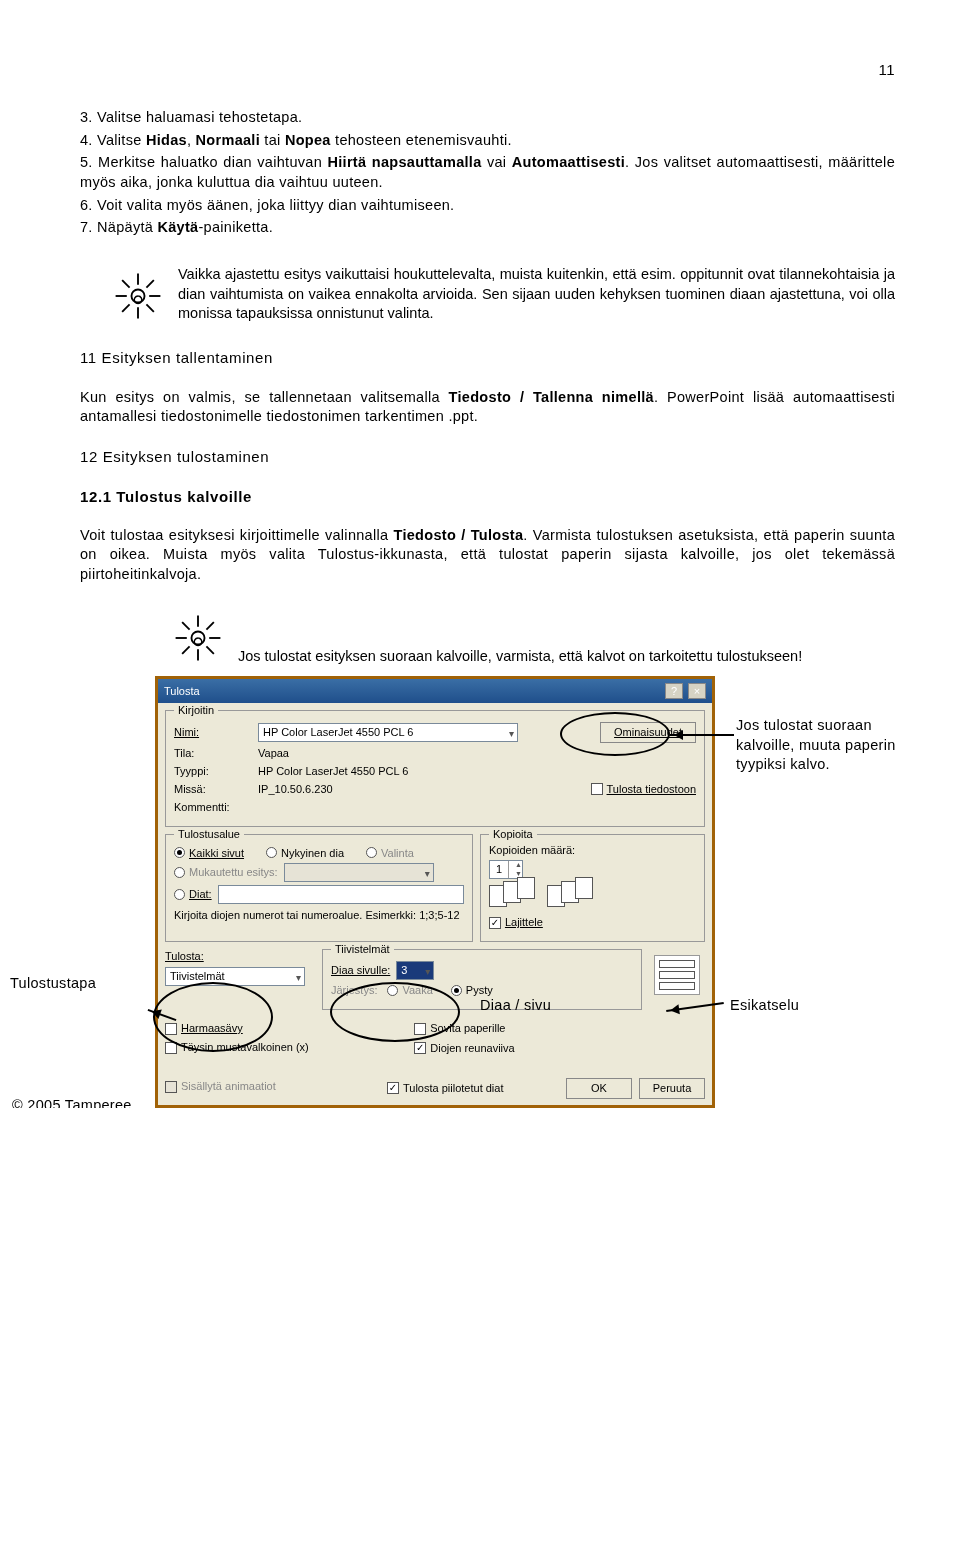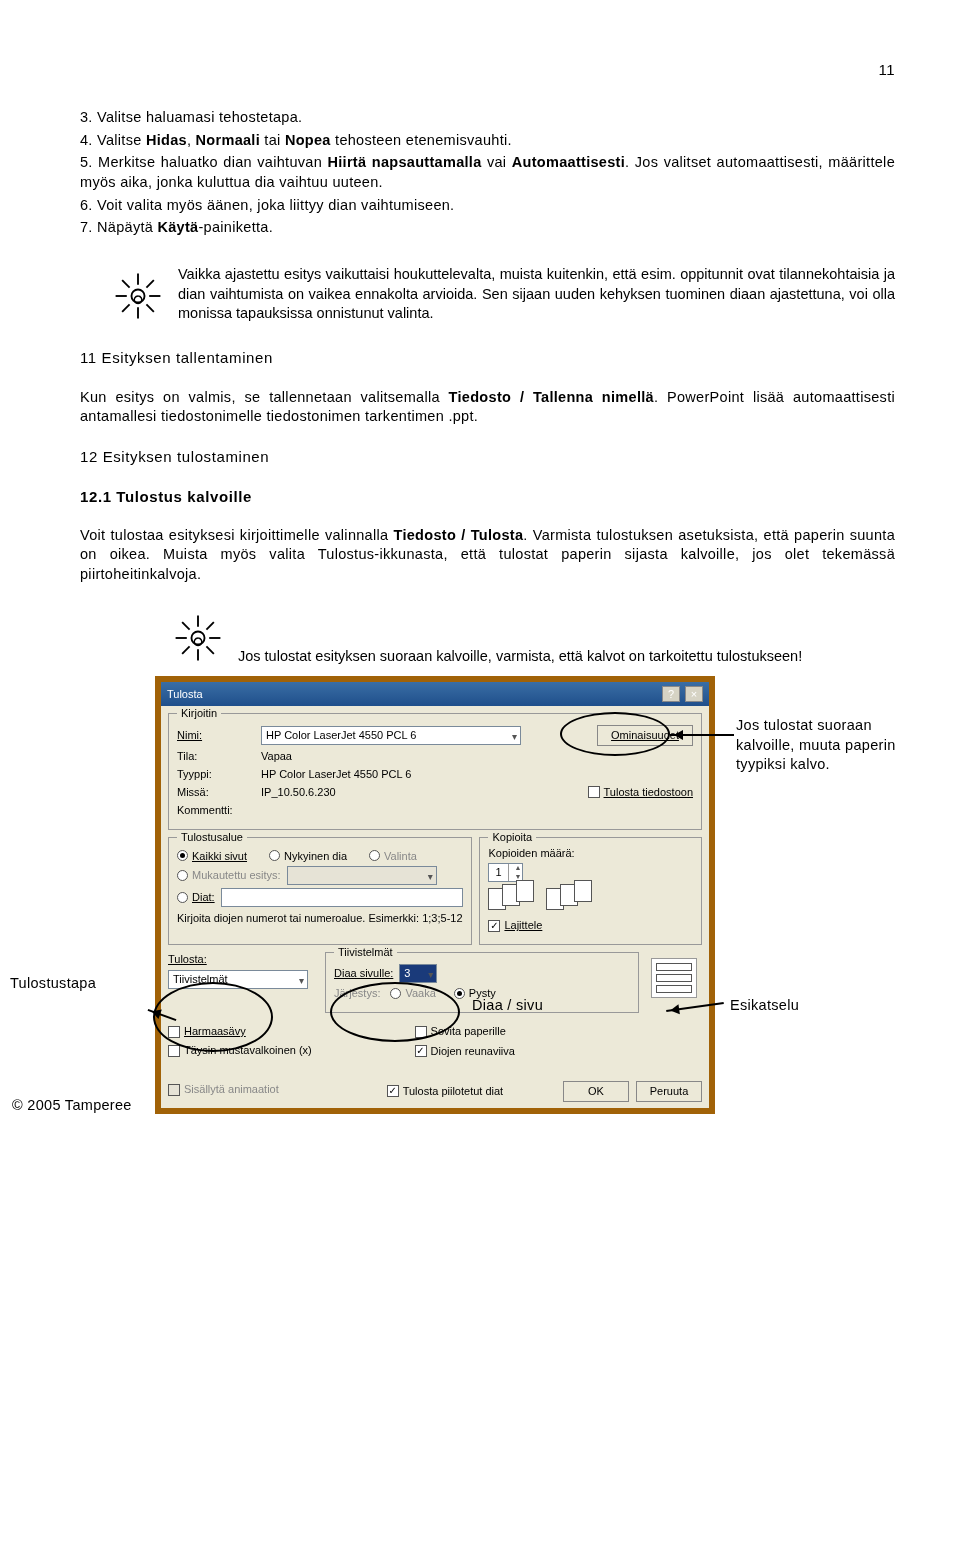--- a/index.html
+++ b/index.html
@@ -9,21 +9,21 @@
 ol.steps li{text-align:justify;margin-bottom:3px}
 .tip-row{display:flex;align-items:flex-end;gap:12px;margin:12px 0 24px 30px}
 .tip-row .sun{flex:0 0 56px;margin-top:6px}
 .tip-row p{text-align:justify}
 h2{font-size:15px;font-weight:normal;margin:4px 0 20px 0;letter-spacing:.6px}
 h3{font-size:15px;font-weight:bold;margin:4px 0 18px 0;letter-spacing:.6px}
 p.para{text-align:justify;margin-bottom:20px;letter-spacing:.3px}
 .b{font-weight:bold}
 
 .dlg-wrap{position:relative;margin-top:8px}
-.dlg{position:relative;width:560px;margin-left:75px;border:6px solid #a16207;background:#ece9d8;font-family:Tahoma,Arial,sans-serif;font-size:11px;color:#000}
+.dlg{position:relative;width:560px;margin-left:75px;border:3px solid #a16207;background:#ece9d8;font-family:Tahoma,Arial,sans-serif;font-size:11px;color:#000}
 .titlebar{background:linear-gradient(#3a6ea5,#1f4f8b);color:#fff;padding:4px 6px;display:flex;justify-content:space-between;align-items:center}
 .tbtns span{display:inline-block;width:18px;height:16px;background:#d6d3c4;border:1px solid #888;text-align:center;line-height:14px;font-size:11px;margin-left:2px}
 .gbox{border:1px solid #999;margin:7px;padding:8px 8px 8px;position:relative}
 .gcap{position:absolute;top:-8px;left:8px;background:#ece9d8;padding:0 4px}
 .row{display:flex;align-items:center;margin:3px 0}
 .lab{width:84px}
 .sel{border:1px solid #7a8a9a;background:#fff;height:19px;line-height:17px;padding:0 16px 0 4px;position:relative}
 .sel.dk{background:#e6e3d6}
 .sel::after{content:"▾";position:absolute;right:3px;top:1px;font-size:10px;color:#555}
 .btn{border:1px solid #888;background:#ece9d8;height:21px;padding:0 10px;line-height:19px;display:inline-block;text-align:center}
@@ -280,16 +280,16 @@
   <div class="ellipse" style="left:480px;top:36px;width:110px;height:44px"></div>
   <div class="ellipse" style="left:73px;top:306px;width:120px;height:70px"></div>
   <div class="ellipse" style="left:250px;top:306px;width:130px;height:60px"></div>
 
   <div class="arrow" style="left:590px;top:58px;width:64px"></div>
   <div class="arrow" style="left:67px;top:338px;width:30px;transform:rotate(20deg)"></div>
   <div class="arrow" style="left:586px;top:330px;width:58px;transform:rotate(-8deg)"></div>
 
   <div class="anno" style="left:656px;top:40px;width:160px">Jos tulostat suoraan kalvoille, muuta paperin tyypiksi kalvo.</div>
   <div class="anno" style="left:-70px;top:298px">Tulostustapa</div>
-  <div class="anno" style="left:392px;top:320px">Diaa / sivu</div>
+  <div class="anno" style="left:400px;top:320px">Diaa / sivu</div>
   <div class="anno" style="left:650px;top:320px">Esikatselu</div>
   <div class="anno" style="left:-68px;top:420px">© 2005 Tamperee</div>
 </div>
 
 </body></html>

